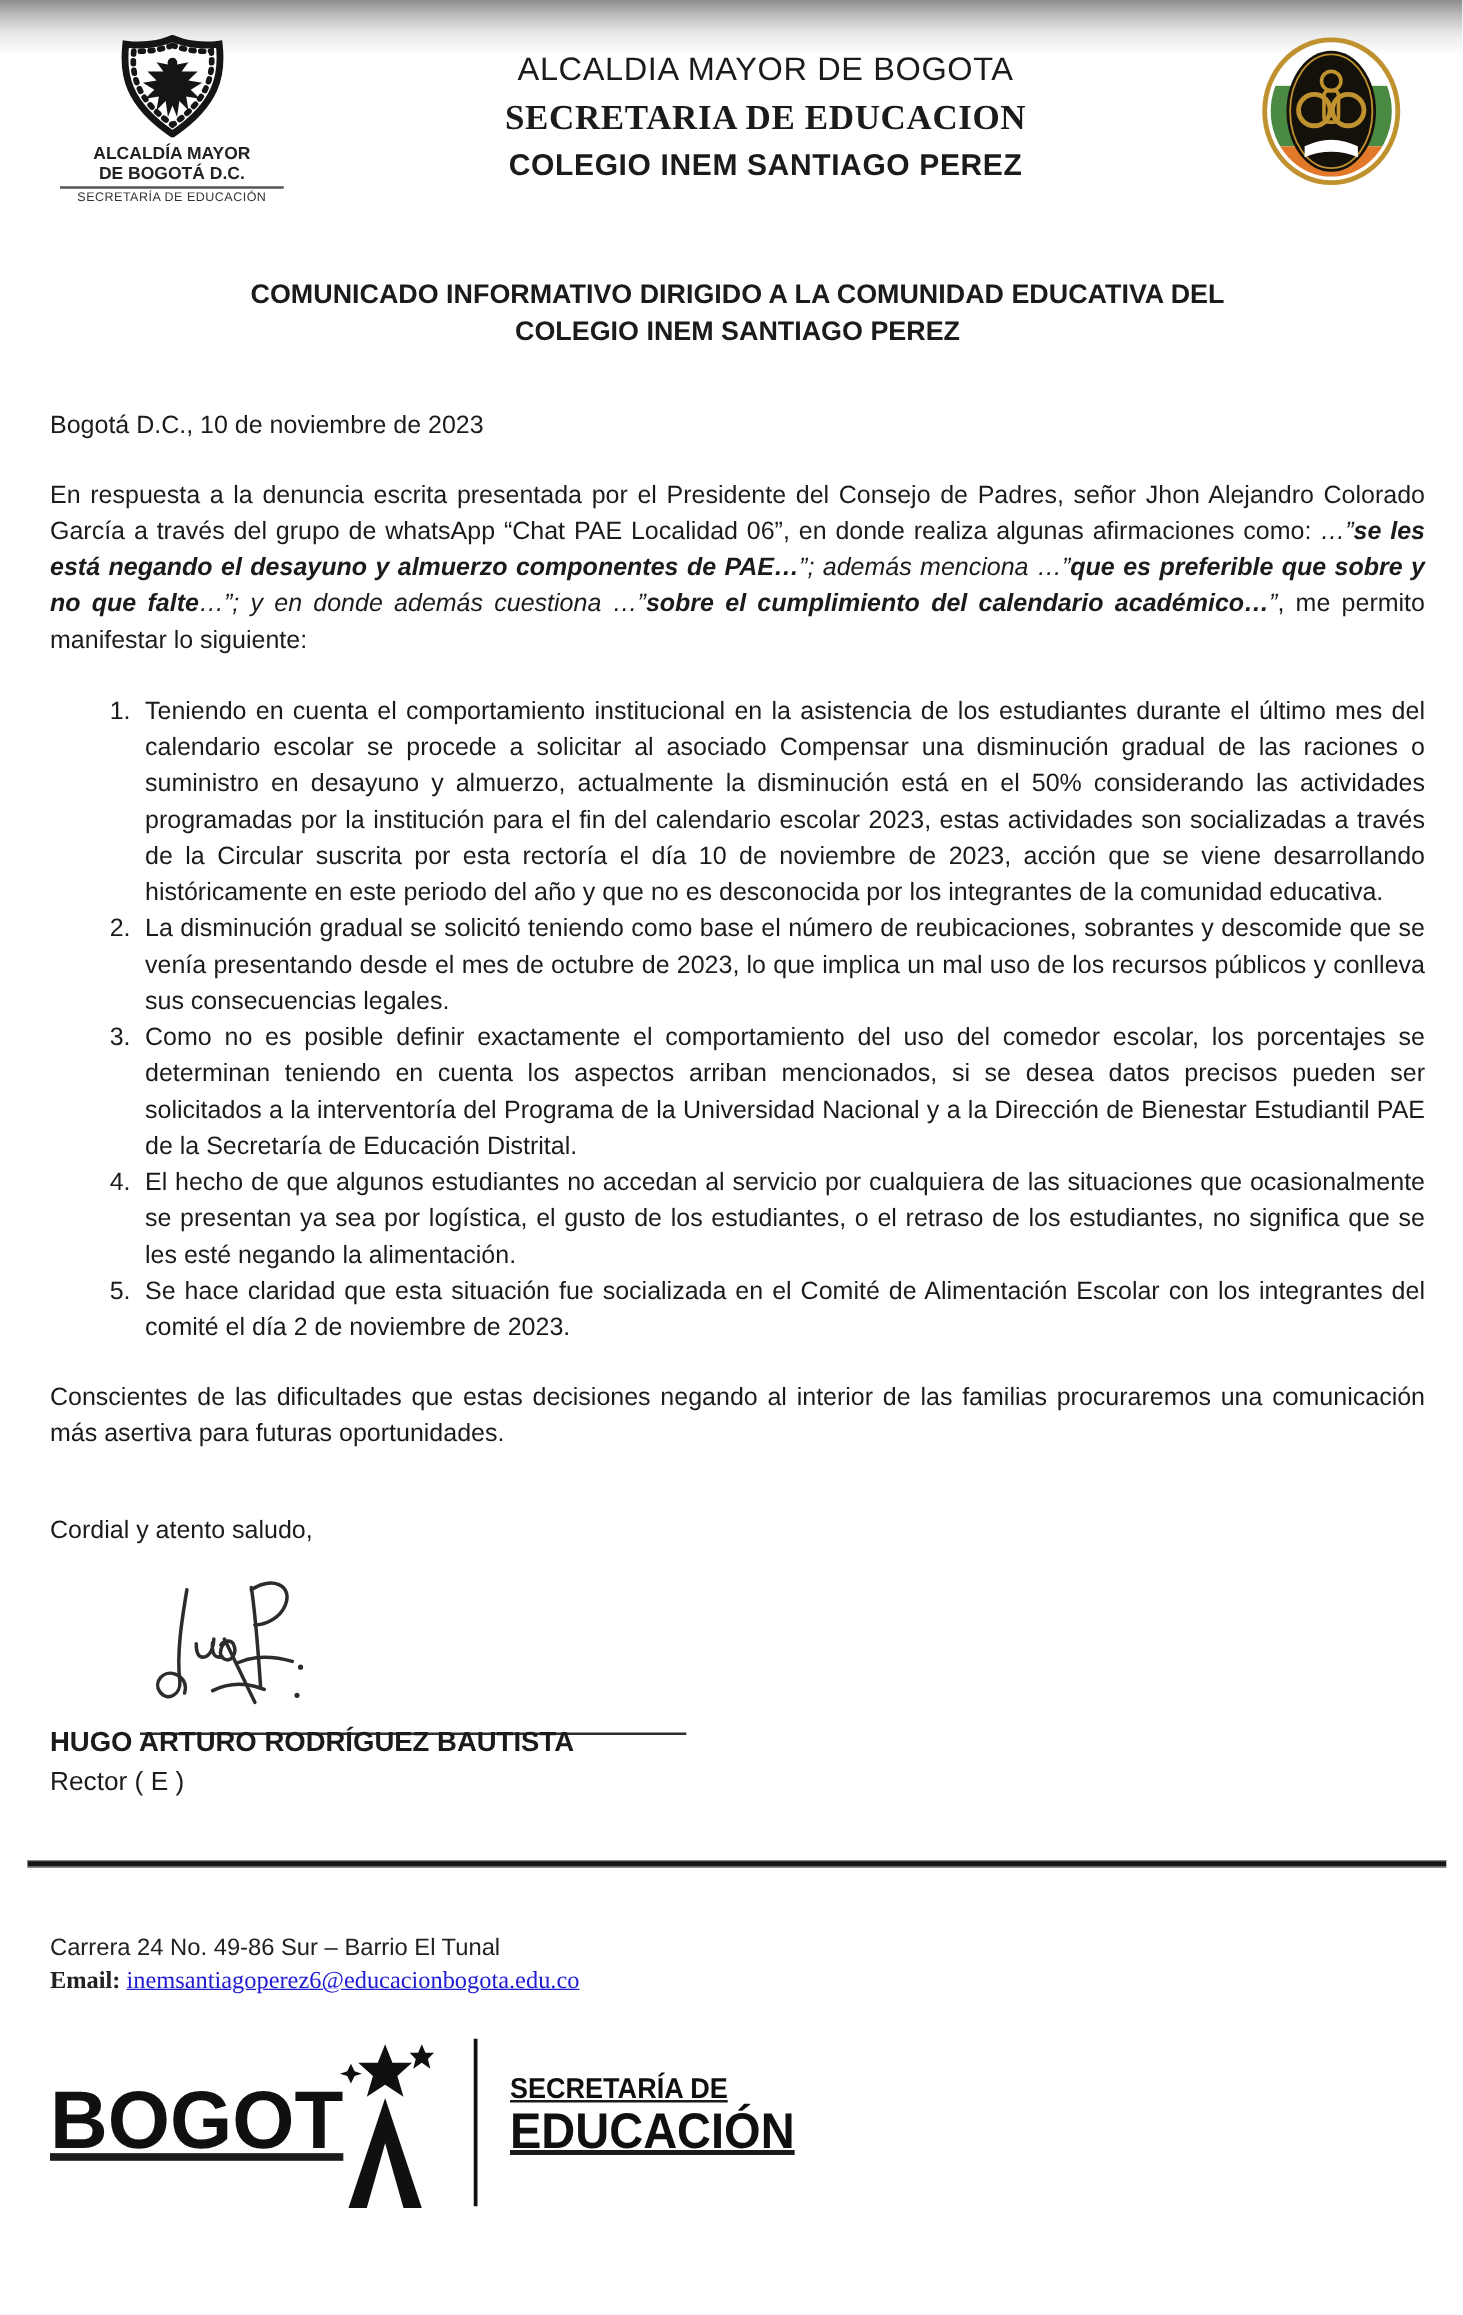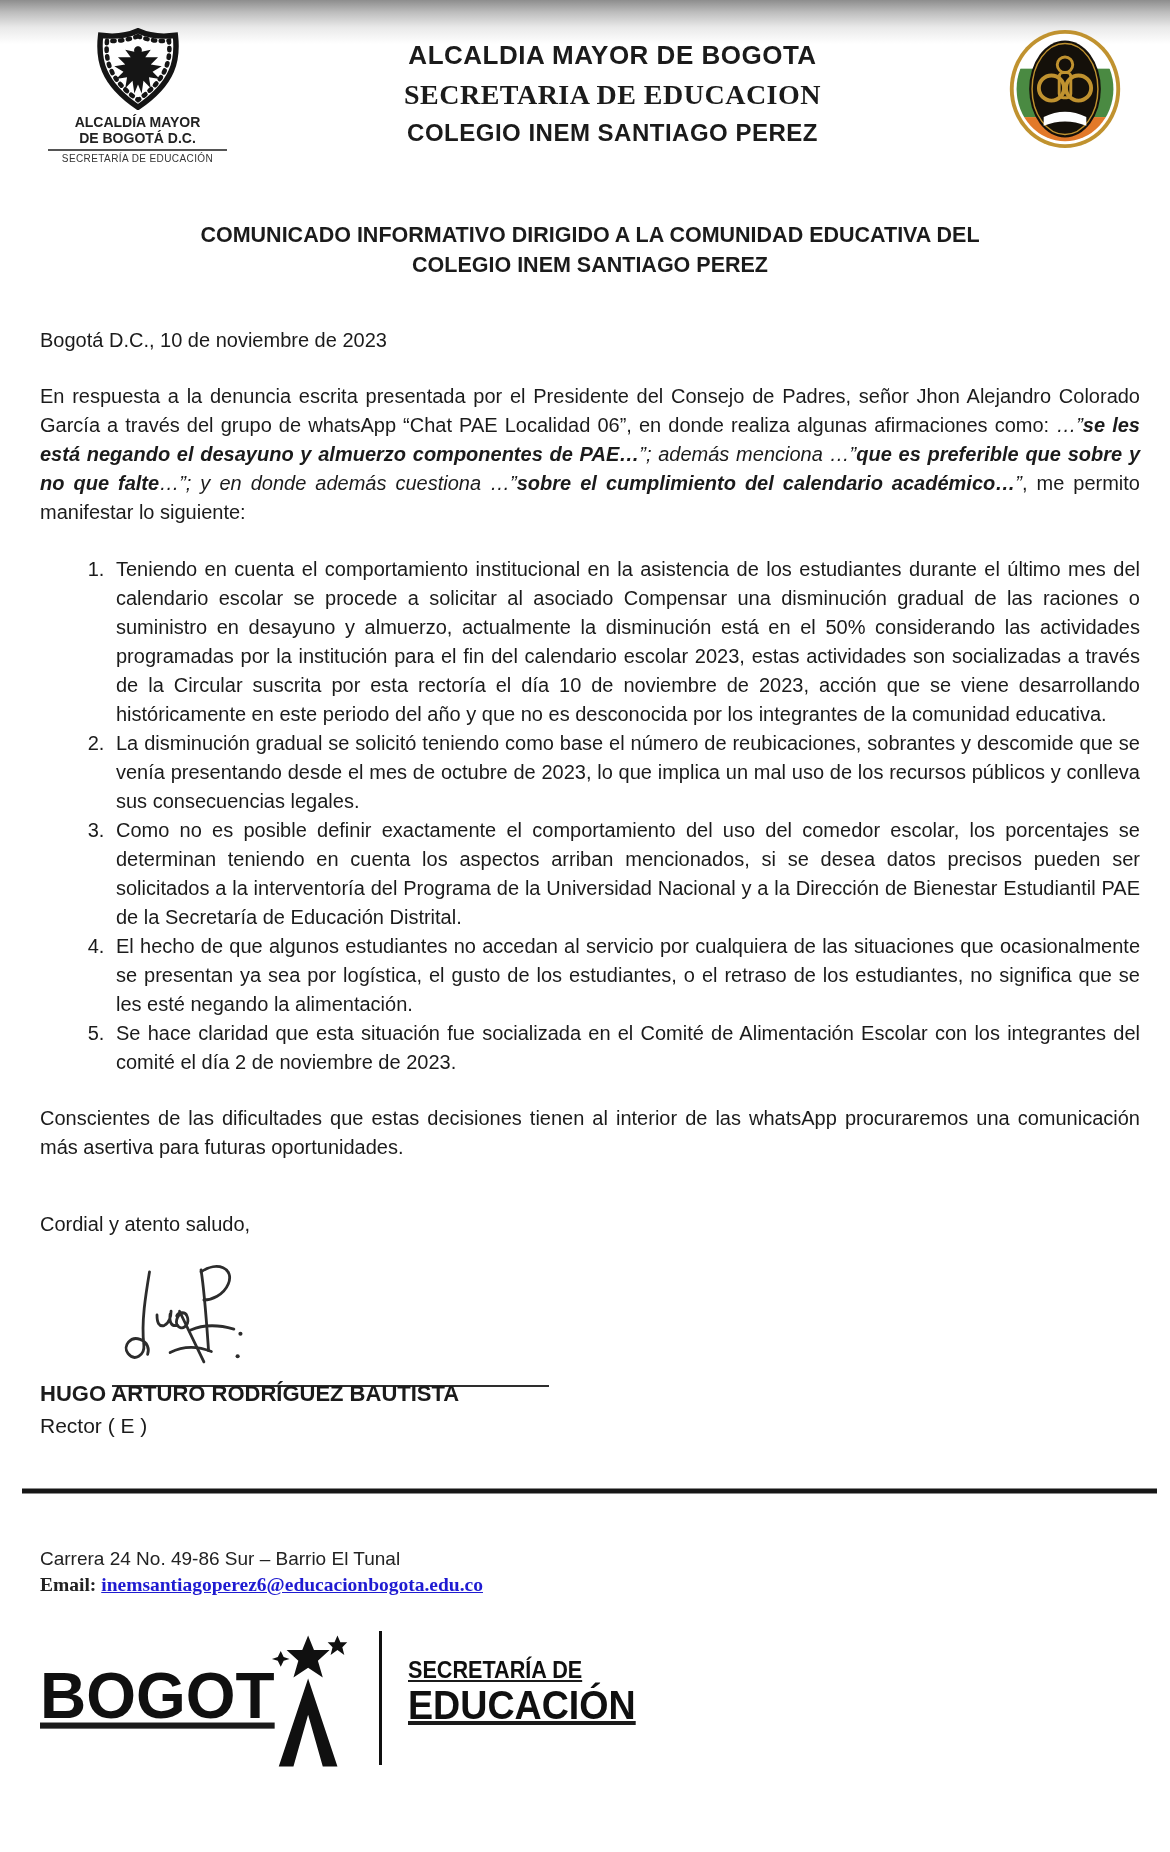--- a/index.html
+++ b/index.html
@@ -12,21 +12,21 @@
   .sheet{position:relative;padding:26px 30px 0 40px;}
 
   
   .hdr{display:flex;align-items:flex-start;}
   .hdr-left{width:195px;text-align:center;flex:none;padding-top:2px;}
   .hdr-left .crest{display:block;margin:0 auto;}
   .hdr-left .l1{font-weight:bold;font-size:14px;line-height:1.15;color:#222;margin-top:4px;}
   .hdr-left .rule{border-bottom:2px solid #555;margin:3px 8px 2px 8px;}
   .hdr-left .l3{font-size:10px;letter-spacing:.4px;color:#333;}
   .hdr-center{flex:1;text-align:center;padding-top:14px;}
-  .hdr-center .c1{font-size:26px;font-weight:bold;letter-spacing:.5px;}
+  .hdr-center .c1{font-size:26px;font-weight:normal;letter-spacing:.5px;}
   .hdr-center .c2{font-family:"Liberation Serif","DejaVu Serif",serif;font-size:28px;font-weight:bold;margin-top:8px;letter-spacing:.5px;}
   .hdr-center .c3{font-size:24px;font-weight:bold;margin-top:8px;letter-spacing:.5px;}
   .hdr-right{width:150px;flex:none;display:flex;justify-content:center;padding-top:2px;}
 
   
   .doc-title{text-align:center;font-weight:bold;font-size:21.5px;line-height:1.4;margin-top:56px;}
 
   
   .content{font-size:20px;line-height:29px;}
   .date{margin-top:46px;}
@@ -42,21 +42,21 @@
   .sig-wrap{margin:18px 0 0 72px;height:118px;}
   .sig-line{width:437px;border-bottom:2px solid #2e2e2e;margin-top:4px;}
   .signer-name{font-weight:bold;font-size:22px;margin-top:4px;}
   .signer-role{font-size:21px;margin-top:3px;}
 
   
   .thick-rule{margin:48px 0 0 -18px;width:1135px;height:4px;background:#161616;
     border-top:1px solid #8a8a8a;border-bottom:1px solid #8a8a8a;}
   .addr{margin-top:52px;font-size:19px;line-height:26px;color:#222;}
   .addr .email-row{font-family:"Liberation Serif","DejaVu Serif",serif;font-weight:bold;font-size:19.5px;}
-  .addr a{color:#1f1bd1;text-decoration:underline;font-weight:bold;}
+  .addr a{color:#1f1bd1;text-decoration:underline;font-weight:normal;}
 
   
   .blogo{display:flex;align-items:center;margin:30px 0 0 0;height:142px;text-decoration:underline;}
   .blogo .city{font-weight:bold;font-size:64px;letter-spacing:0px;line-height:1;
     transform:scaleY(1.02);color:#101010;margin-bottom:6px;}
   .blogo .peak{margin-left:-6px;flex:none;}
   .blogo .vbar{width:3px;height:134px;background:#101010;margin:0 26px 2px 22px;flex:none;}
   .blogo .dept{margin-bottom:16px;transform:scaleX(.94);transform-origin:left bottom;color:#101010;}
   .blogo .d1{font-weight:bold;font-size:23px;letter-spacing:0;}
   .blogo .d2{font-weight:bold;font-size:40px;line-height:1.05;letter-spacing:0;}
@@ -125,21 +125,21 @@
     <p class="par"><span class="seg-r">En respuesta a la denuncia escrita presentada por el Presidente del Consejo de Padres, señor Jhon Alejandro Colorado García a través del grupo de whatsApp “Chat PAE Localidad 06”, en donde realiza algunas afirmaciones como: </span><span class="seg-i">…”</span><span class="seg-bi">se les está negando el desayuno y almuerzo componentes de PAE…</span><span class="seg-i">”; además menciona …”</span><span class="seg-bi">que es preferible que sobre y no que falte</span><span class="seg-i">…”; y en donde además cuestiona …”</span><span class="seg-bi">sobre el cumplimiento del calendario académico…</span><span class="seg-i">”</span><span class="seg-r">, me permito manifestar lo siguiente:</span></p>
 
     <ol class="points">
       <li>Teniendo en cuenta el comportamiento institucional en la asistencia de los estudiantes durante el último mes del calendario escolar se procede a solicitar al asociado Compensar una disminución gradual de las raciones o suministro en desayuno y almuerzo, actualmente la disminución está en el 50% considerando las actividades programadas por la institución para el fin del calendario escolar 2023, estas actividades son socializadas a través de la Circular suscrita por esta rectoría el día 10 de noviembre de 2023, acción que se viene desarrollando históricamente en este periodo del año y que no es desconocida por los integrantes de la comunidad educativa.</li>
       <li>La disminución gradual se solicitó teniendo como base el número de reubicaciones, sobrantes y descomide que se venía presentando desde el mes de octubre de 2023, lo que implica un mal uso de los recursos públicos y conlleva sus consecuencias legales.</li>
       <li>Como no es posible definir exactamente el comportamiento del uso del comedor escolar, los porcentajes se determinan teniendo en cuenta los aspectos arriban mencionados, si se desea datos precisos pueden ser solicitados a la interventoría del Programa de la Universidad Nacional y a la Dirección de Bienestar Estudiantil PAE de la Secretaría de Educación Distrital.</li>
       <li>El hecho de que algunos estudiantes no accedan al servicio por cualquiera de las situaciones que ocasionalmente se presentan ya sea por logística, el gusto de los estudiantes, o el retraso de los estudiantes, no significa que se les esté negando la alimentación.</li>
       <li>Se hace claridad que esta situación fue socializada en el Comité de Alimentación Escolar con los integrantes del comité el día 2 de noviembre de 2023.</li>
     </ol>
 
-    <p class="par closing">Conscientes de las dificultades que estas decisiones tienen al interior de las whatsApp procuraremos una comunicación más asertiva para futuras oportunidades.</p>
+    <p class="par closing">Conscientes de las dificultades que estas decisiones negando al interior de las familias procuraremos una comunicación más asertiva para futuras oportunidades.</p>
 
     <div class="salutation">Cordial y atento saludo,</div>
 
     <div class="sig-wrap">
       <svg width="150" height="116" viewBox="0 0 160 120">
         <g fill="none" stroke="#2c2c2c" stroke-width="3" stroke-linecap="round">
           <path d="M40,14 C36,38 31,68 34,92 C35,103 24,110 17,101 C11,93 20,82 30,86 C38,89 40,96 38,102"></path>
           <path d="M48,60 c0,8 2,13 8,11 c5,-2 7,-10 7,-15 m-1,3 c-1,8 1,14 8,12 m5,-13 c-6,2 -9,12 -3,15 c6,3 11,-5 8,-12 c-2,-5 -9,-4 -11,0"></path>
           <path d="M95,12 C99,38 101,70 103,98"></path>
           <path d="M95,14 C112,2 131,10 124,27 C119,39 106,44 98,44"></path>

